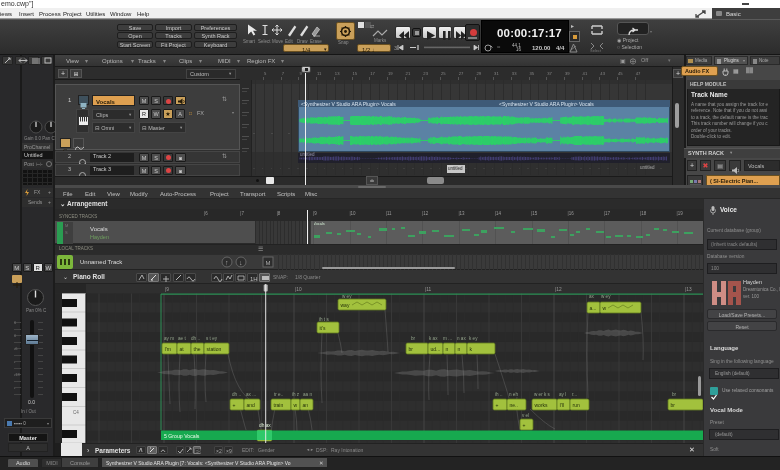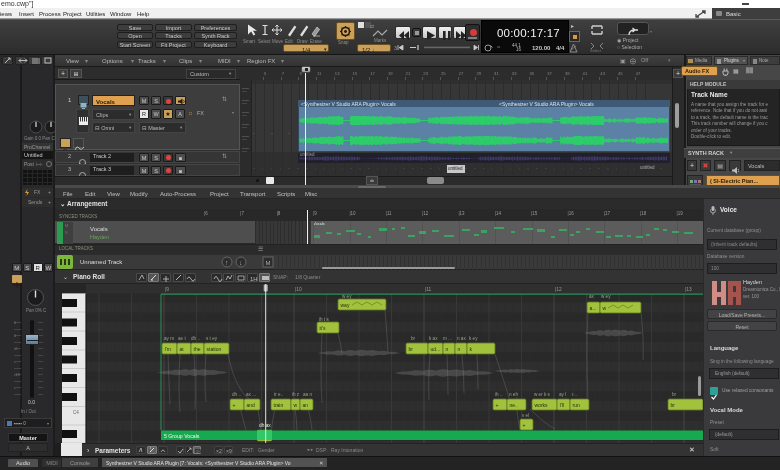--- a/index.html
+++ b/index.html
@@ -90,21 +90,21 @@
       <div style="position:absolute;left:3.5px;top:3.5px;width:7px;height:7px;border-radius:50%;background:#d43c3c;"></div>
       <div style="position:absolute;left:2px;bottom:1.5px;width:9px;height:1.5px;background:#808080;"></div>
     </div>
 <svg class="ab" style="left:396px;top:44px" width="85" height="8">
       <path d="M2 1 v5 M3.2 3.5 L7 1.2 V6 Z M3.2 3.5 L7 5.8" fill="#ccc" stroke="#ccc" stroke-width="0.8"></path>
       <path d="M14 3.5 h6 M22 1 v5" stroke="#ccc" stroke-width="1.2"></path>
       <rect x="28" y="2.6" width="46" height="1.6" fill="#666"></rect>
       <path d="M78 1.2 L81.5 3.5 L78 6 Z M82.5 1 v5" fill="#ccc" stroke="#ccc" stroke-width="0.8"></path>
     </svg>
 <div style="position:absolute;left:481px;top:20px;width:88px;height:33px;background:#0a0a0a;border:1px solid #000;"></div>
-<div style="position:absolute;left:497px;top:27.5px;font-size:11.5px;color:#f2f2f2;font-weight:normal;white-space:nowrap;line-height:1;letter-spacing:0.2px;">00:00:17:17</div>
+<div style="position:absolute;left:497px;top:27.5px;font-size:11.5px;color:#f2f2f2;font-weight:bold;white-space:nowrap;line-height:1;letter-spacing:0.2px;">00:00:17:17</div>
 <svg class="ab" style="left:484px;top:44px" width="11" height="8">
       <circle cx="4" cy="4" r="3" stroke="#999" fill="none" stroke-width="1"></circle>
       <path d="M6.5 1.5 L8.5 3.5" stroke="#999"></path>
     </svg>
 <div style="position:absolute;left:497px;top:44px;font-size:6px;color:#777;font-weight:normal;white-space:nowrap;line-height:1;">≈</div>
 <div style="position:absolute;left:512px;top:43.5px;font-size:4.5px;color:#bbb;font-weight:normal;white-space:nowrap;line-height:1;">44.1</div>
 <div style="position:absolute;left:516px;top:48px;font-size:4.5px;color:#bbb;font-weight:normal;white-space:nowrap;line-height:1;">16</div>
 <div style="position:absolute;left:532px;top:45px;font-size:6px;color:#ccc;font-weight:bold;white-space:nowrap;line-height:1;">120.00</div>
 <div style="position:absolute;left:556px;top:45px;font-size:6px;color:#ccc;font-weight:bold;white-space:nowrap;line-height:1;">4/4</div>
 <div style="position:absolute;left:571px;top:23px;font-size:6px;color:#bbb;font-weight:normal;white-space:nowrap;line-height:1;">▸</div>

